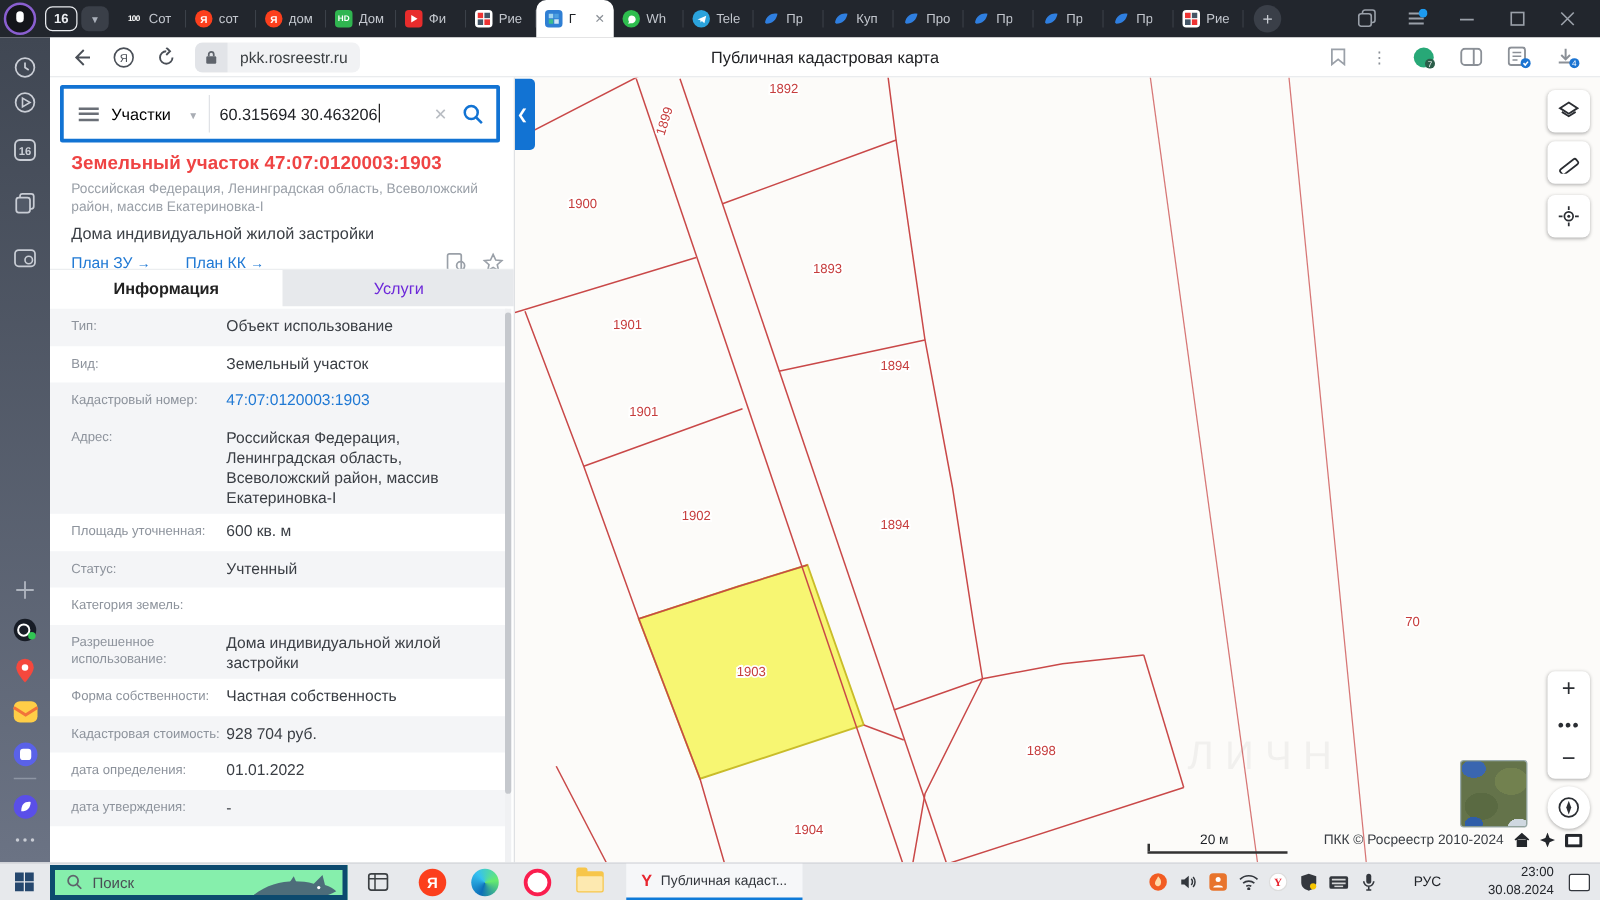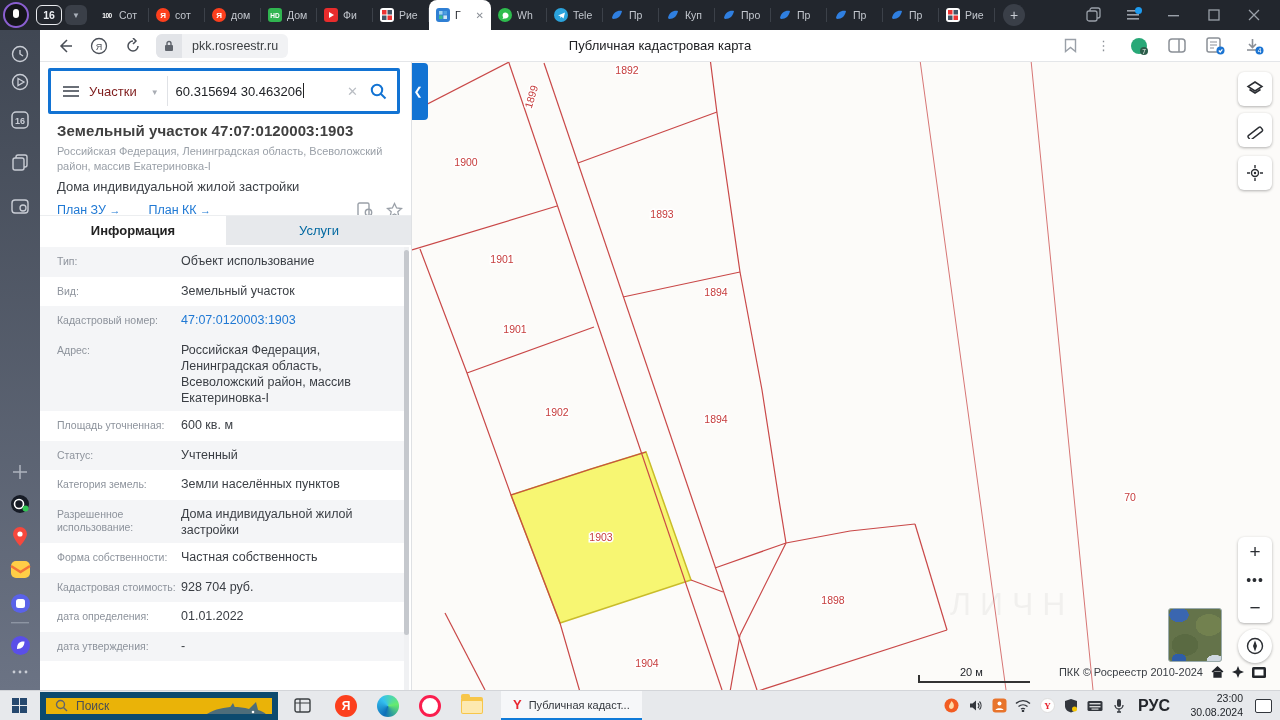--- a/index.html
+++ b/index.html
@@ -33,40 +33,40 @@
 .pagetitle{position:absolute;left:450px;width:340px;text-align:center;font-size:13px;color:#202124}
 .ab-right{margin-left:auto;display:flex;align-items:center;gap:20px;padding-right:16px}
 
 .rail{position:absolute;top:30px;left:0;width:40px;height:660px;background:linear-gradient(#404753,#6b7384);display:flex;flex-direction:column;align-items:center}
 .rail .ri{width:20px;height:20px;position:absolute;left:10px;color:#c9cdd5}
 
 .panel{position:absolute;top:62px;left:40px;width:372px;height:628px;background:#fff;border-right:1px solid #dfe1e4;overflow:hidden}
 .searchbox{position:absolute;top:6px;left:8px;width:352px;height:46px;border:3px solid #1273d3;border-radius:2px;background:#fff;display:flex;align-items:center}
 .burger{width:16px;height:11px;margin:0 10px 0 12px;border-top:2px solid #6a6f77;border-bottom:2px solid #6a6f77;position:relative}
 .burger::after{content:"";position:absolute;left:0;top:2.5px;height:2px;width:100%;background:#6a6f77}
-.cat{font-size:13px;color:#7f1d1d}
+.cat{font-size:13px;color:#000000}
 .chev{color:#a9adb4;font-size:8px;margin:2px 8px 0 14px}
 .vdiv{width:1px;height:30px;background:#e0e2e6}
 .query{font-size:13px;color:#202226;margin-left:8px;position:relative}
 .query::after{content:"";position:absolute;right:-2px;top:-1px;width:1px;height:15px;background:#222}
 .clearx{margin-left:auto;color:#b9bdc3;font-size:13px}
 .sb-mag{margin:0 10px 0 12px}
 .collapse{position:absolute;top:1px;left:-4px;width:20px;height:57px;background:#1273d3;border-radius:0 4px 4px 0;color:#fff;display:flex;align-items:center;justify-content:center;font-size:11px}
 .card{padding:60px 10px 0 17px}
-.card h1{font-size:15px;color:#404040;letter-spacing:.1px}
+.card h1{font-size:15px;color:#ef4444;letter-spacing:.1px}
 .card .sub{margin-top:5px;font-size:11px;line-height:1.38;color:#9aa0a8;width:334px}
 .card .usage{margin-top:5px;font-size:13px;color:#3c4046}
 .linksrow{display:flex;align-items:center;margin-top:8px;width:346px}
 .plink{font-size:12.5px;color:#2079d4;margin-right:28px}
 .plink .arr{font-size:11px}
 .cardicons{margin-left:auto;display:flex;gap:12px;color:#9aa0a8}
 .cardtabs{position:absolute;top:153px;left:0;width:372px;height:30px;display:flex;border-top:1px solid #eceef0}
 .ctab{flex:1;display:flex;align-items:center;justify-content:center;font-size:13px}
 .ctab.on{color:#222;font-weight:bold;background:#fff}
-.ctab.off{color:#0369a1;background:#e7e9ec}
+.ctab.off{color:#6d28d9;background:#e7e9ec}
 .itable{position:absolute;top:185px;left:0;width:366px}
 .irow{display:flex;padding:5px 0 5px 17px;min-height:29.5px;align-items:flex-start}
 .irow.odd{background:#f4f5f7}
 .irow .k{width:124px;flex:none;font-size:10.5px;color:#8d939c;padding-top:3px;line-height:1.3}
 .irow .v{width:225px;font-size:12.5px;color:#3a3e44;line-height:16.2px;padding-top:1px}
 .irow .v.lnk{color:#2079d4}
 .pscroll{position:absolute;top:185px;right:2px;width:5px;height:443px;background:#f0f1f3}
 .pthumb{position:absolute;top:188px;right:2px;width:5px;height:385px;background:#c5c8cd;border-radius:3px}
 
 .map{position:absolute;top:62px;left:412px;width:868px;height:628px;background:#fcfbf9;overflow:hidden}
@@ -84,35 +84,35 @@
  #64734a}
 .scalebar{position:absolute;left:506px;top:604px;width:112px;color:#1d2026;font-size:11px}
 .scalebar .bar{margin-top:3px;height:2px;background:#333;position:relative}
 .scalebar .bar::before{content:"";position:absolute;left:0;top:-6px;width:2px;height:6px;background:#333}
 .attrib{position:absolute;right:14px;top:604px;font-size:11px;color:#3a3e44;display:flex;align-items:center;gap:8px;white-space:nowrap}
 .watermark{position:absolute;left:538px;top:524px;font-size:32px;letter-spacing:9px;color:rgba(60,60,70,.06);font-weight:normal}
 
 .taskbar{position:absolute;bottom:0;left:0;width:1280px;height:30px;background:#e7e9ec;border-top:1px solid #d3d5d9;display:flex;align-items:center}
 .winlogo{width:15px;height:15px;margin:0 13px 0 12px;display:grid;grid-template-columns:7px 7px;grid-template-rows:7px 7px;gap:1px}
 .winlogo i{background:#26486e}
-.tsearch{width:238px;height:28px;background:#eab308;border:6px solid #0c4a6e;display:flex;align-items:center;position:relative;overflow:hidden}
+.tsearch{width:238px;height:28px;background:#86efac;border:4px solid #0c4a6e;display:flex;align-items:center;position:relative;overflow:hidden}
 .tsearch .t{font-size:12px;color:#4a4e55;margin-left:8px}
 .tview{margin:0 14px 0 16px;color:#3c4043}
 .tapp{width:22px;height:22px;border-radius:50%;margin:0 10px;flex:none;display:flex;align-items:center;justify-content:center;font-weight:bold;font-size:12px}
 .ya{background:#fc3f1d;color:#fff}
 .edge{background:conic-gradient(from 200deg,#0d6fb8,#35c1f1,#66eb6e,#0d6fb8)}
 .opera{background:#fff;border:3.5px solid #fa1e4e}
 .folder{width:22px;height:17px;background:#f7c64a;border-radius:2px;position:relative;margin:0 10px}
 .folder::before{content:"";position:absolute;left:0;top:-3px;width:9px;height:4px;background:#f7c64a;border-radius:2px 2px 0 0}
 .folder::after{content:"";position:absolute;left:1px;top:4px;right:1px;bottom:1px;background:#fde9b0;border-radius:1px}
 .taskchip{height:29px;margin-left:8px;padding:0 12px;background:#f6f7f9;border-bottom:2px solid #0f7ad8;display:flex;align-items:center;gap:7px;font-size:11px;color:#33373d}
 .tchipY{color:#e8252f;font-weight:bold;font-size:13px}
 .tray{margin-left:auto;display:flex;align-items:center;gap:8px;padding-right:8px}
 .tray .ti{width:16px;height:16px;display:flex;align-items:center;justify-content:center}
-.lang{font-size:16px;font-weight:bold;color:#23262b;margin:0 3px}
+.lang{font-size:11px;font-weight:normal;color:#23262b;margin:0 20px}
 .clock{font-size:10.5px;color:#23262b;text-align:right;line-height:1.25;margin:0 4px;width:58px}
 .notif{width:17px;height:14px;border:1.2px solid #33373d;border-radius:2px;background:#fff}
 svg{display:block}
 </style>
 </head>
 <body>
 
 <div id="root">
 
   <div class="tabbar">
@@ -492,21 +492,20 @@
         <div class="irow">
           <span class="k">Площадь уточненная:</span>
           <span class="v">600 кв. м</span>
         </div>
         <div class="irow odd">
           <span class="k">Статус:</span>
           <span class="v">Учтенный</span>
         </div>
         <div class="irow">
           <span class="k">Категория земель:</span>
-          <span class="v">Земли населённых пунктов</span>
         </div>
         <div class="irow odd">
           <span class="k">Разрешенное использование:</span>
           <span class="v">Дома индивидуальной жилой застройки</span>
         </div>
         <div class="irow">
           <span class="k">Форма собственности:</span>
           <span class="v">Частная собственность</span>
         </div>
         <div class="irow odd">

